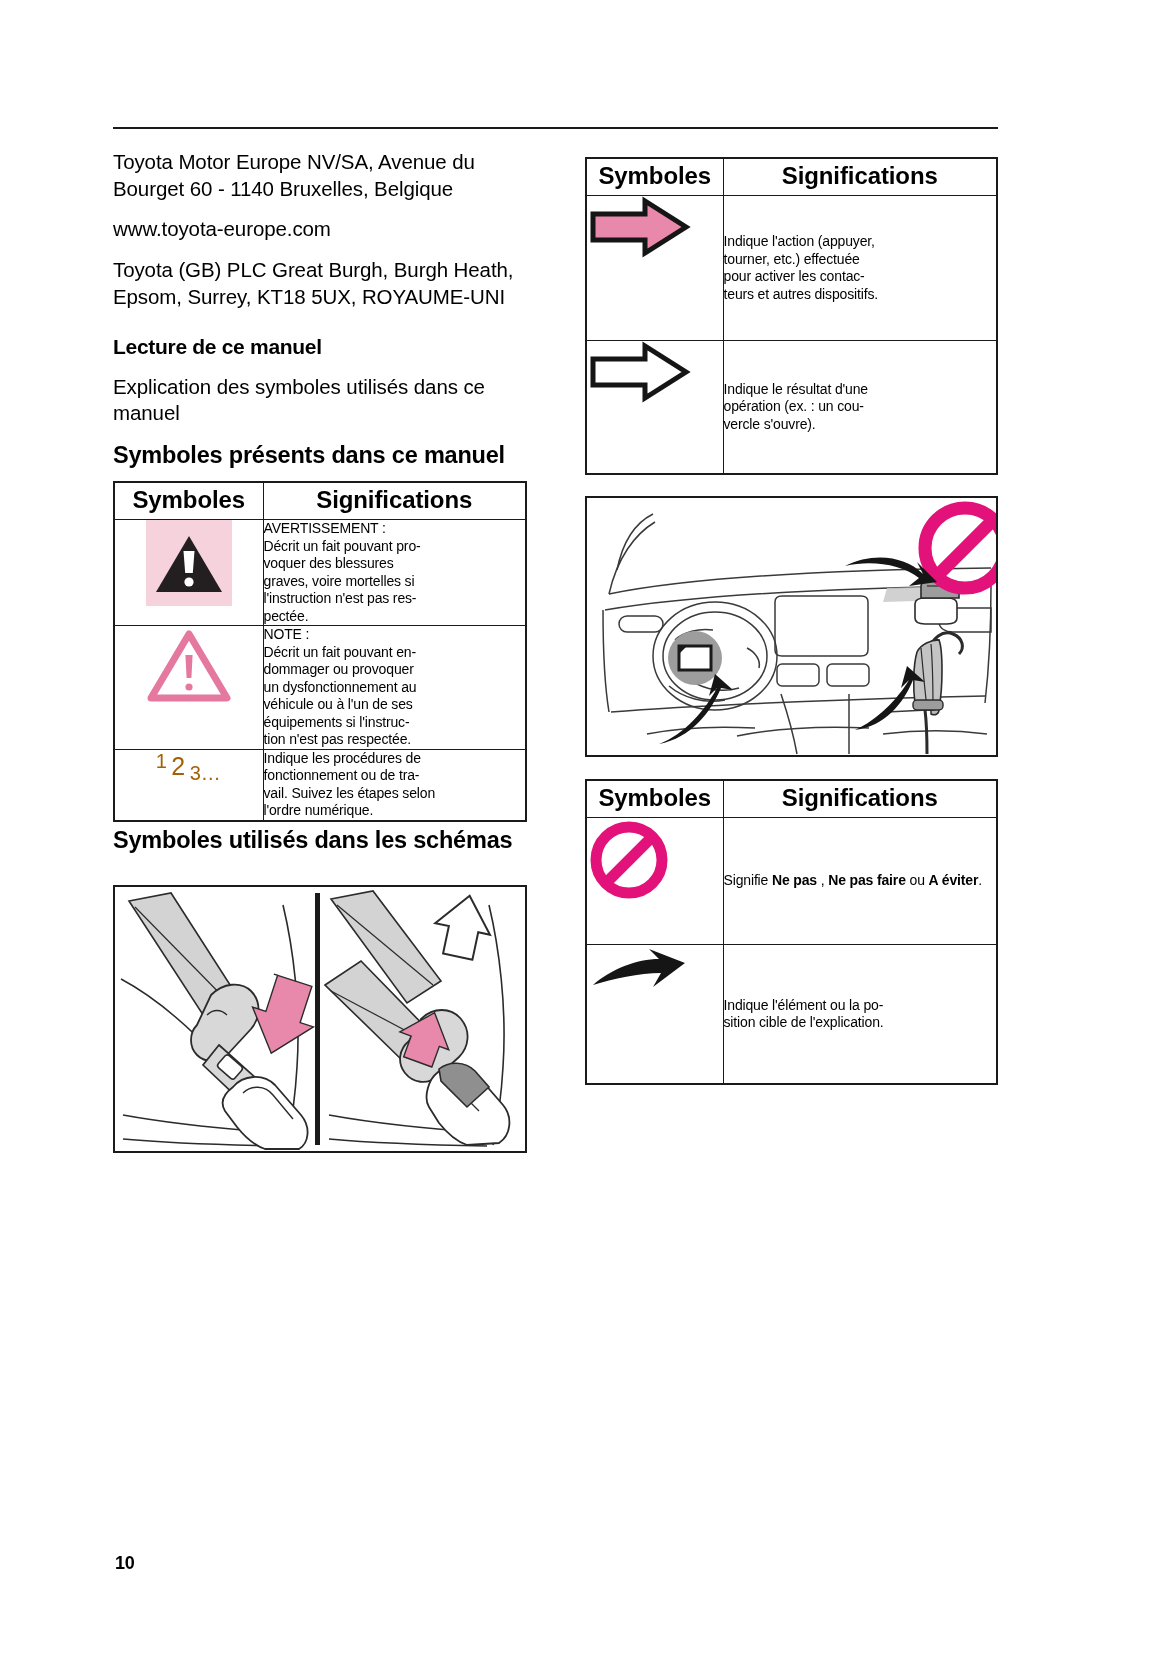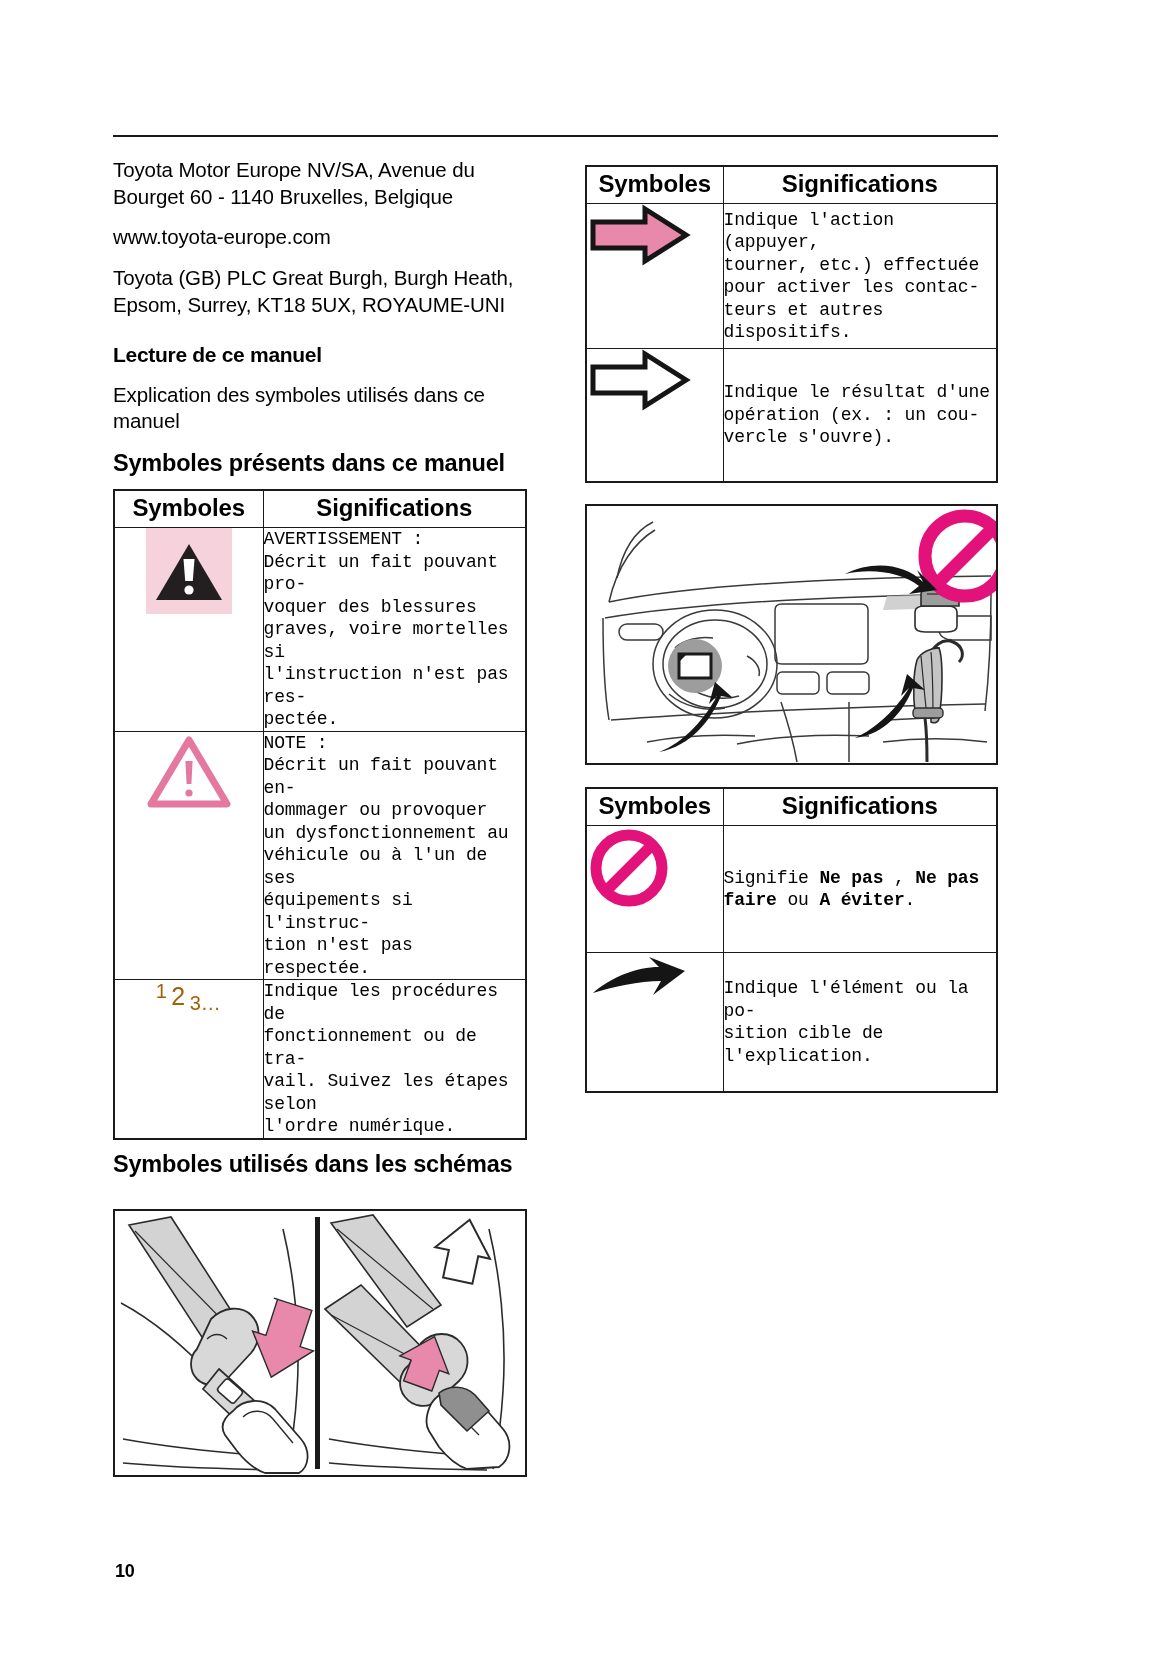--- a/index.html
+++ b/index.html
@@ -1,60 +1,59 @@
 <!DOCTYPE html>
 <html><head>
 <meta charset="utf-8">
 <style>
   html,body{margin:0;padding:0;background:#ffffff;}
   body{
     width:1165px;height:1653px;position:relative;overflow:hidden;
     font-family:"Liberation Sans","DejaVu Sans",sans-serif;
     color:#000;
   }
-  .page{position:absolute;left:0;top:16px;width:1165px;height:1591px;}
+  .page{position:absolute;left:0;top:8px;width:1165px;height:1591px;}
 
   
   .top-rule{position:absolute;left:113px;top:119px;width:885px;height:2px;background:#1a1a1a;}
 
   
   .col-left{position:absolute;left:113px;top:141px;width:414px;}
   .col-right{position:absolute;left:585px;top:141px;width:413px;}
 
   p.body{
     margin:0 0 14px 0;font-size:20.5px;line-height:1.30;
     letter-spacing:-0.1px;
   }
   h1.head{
     margin:24px 0 14px 0;font-size:21px;font-weight:bold;line-height:1.22;
     letter-spacing:-0.3px;
   }
   h2.sub{
-    margin:10px 0 11px 0;font-size:23.5px;font-weight:bold;line-height:1.25;
+    margin:4px 0 11px 0;font-size:23.5px;font-weight:bold;line-height:1.25;
     letter-spacing:-0.2px;
   }
 
   
   table.sym{
     border-collapse:collapse;width:100%;table-layout:fixed;
     border:2px solid #1a1a1a;
   }
   table.sym th,table.sym td{
     border:1px solid #1a1a1a;
     padding:0;vertical-align:top;
   }
   table.sym thead th{
     text-align:center;font-size:24px;font-weight:bold;
     padding:3px 0 5px 0;letter-spacing:-0.1px;
   }
   td.symcell{text-align:center;vertical-align:middle;padding:6px 2px;}
   td.sigcell{
-    font-size:18px;line-height:1.25;padding:6px 7px 8px 8px;
+    font-size:14px;line-height:1.25;padding:6px 7px 8px 8px;
     letter-spacing:-0.15px;
-    font-family:Liberation Mono, monospace;
   }
   td.sigcell.vmid{vertical-align:middle;}
   .colsym{width:149px;}
   .colsym-r{width:137px;}
 
   
   .warn-box{
     width:86px;height:86px;background:#f6d2dd;display:inline-block;
     position:relative;
   }

